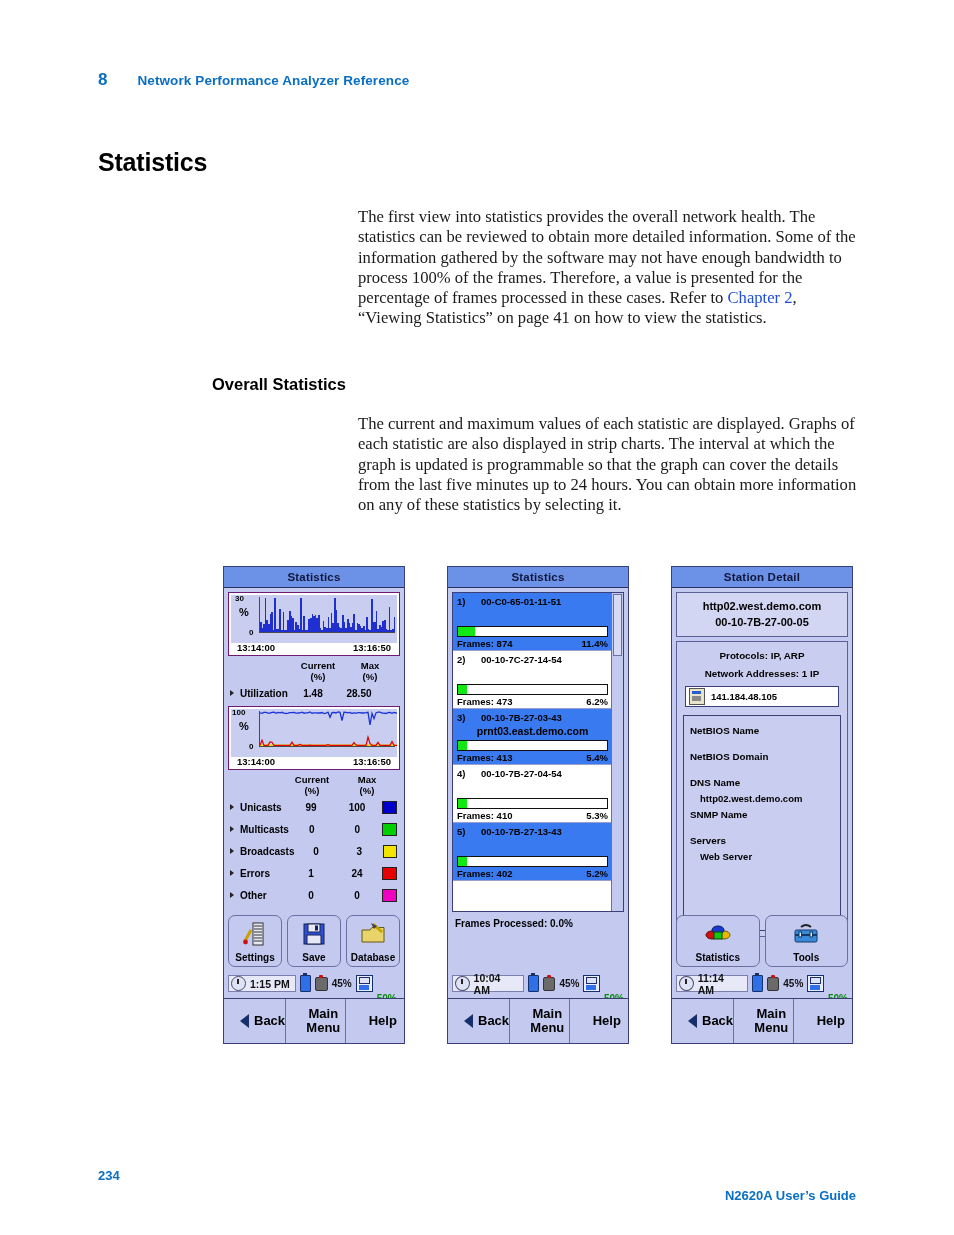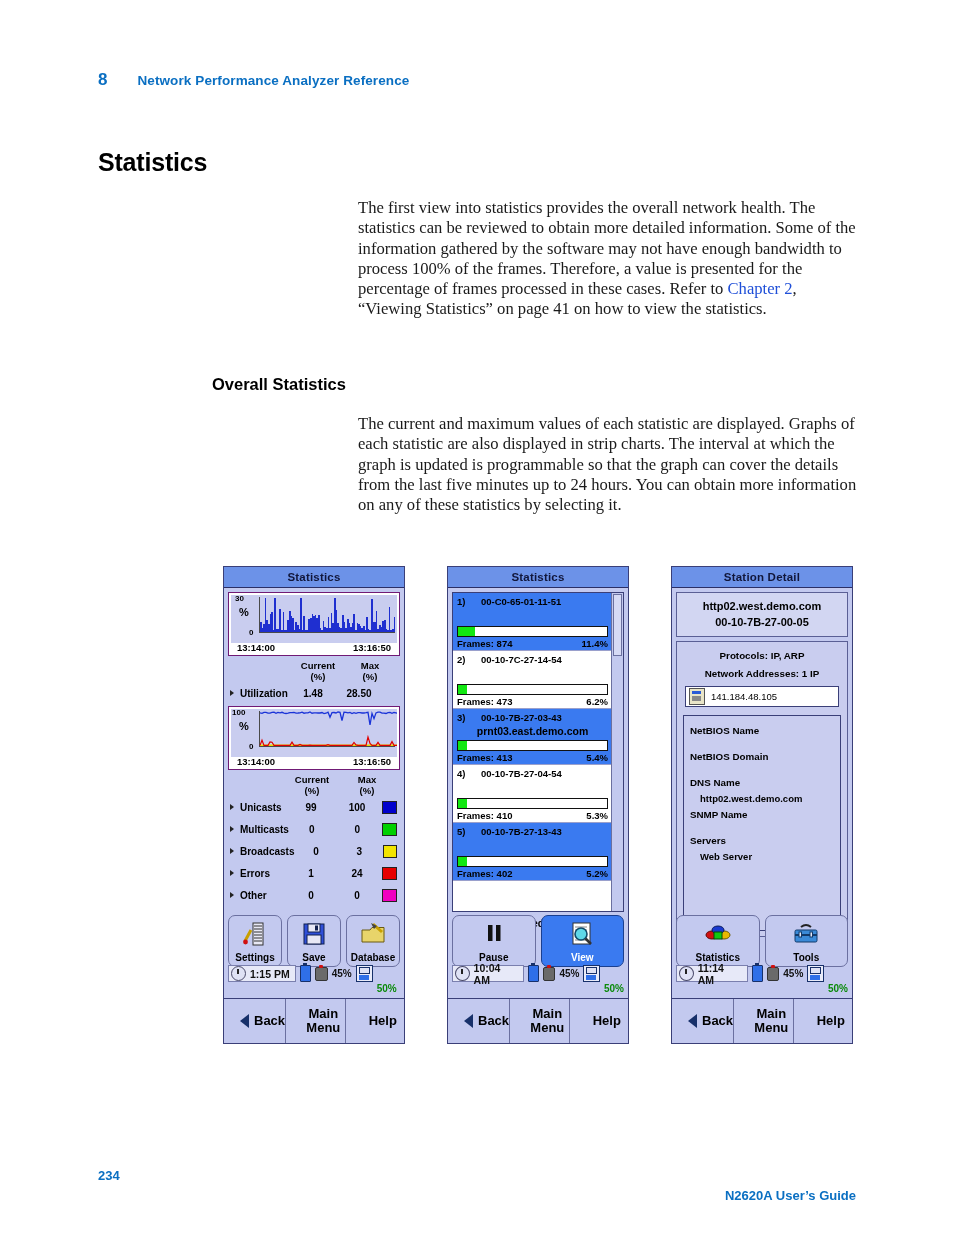--- a/index.html
+++ b/index.html
@@ -16,21 +16,21 @@
   .chap-title{font-family:"Liberation Sans",sans-serif;font-weight:bold;font-size:13.5px;color:#0a6fc2;letter-spacing:.1px;}
 
   
   h1.sec{position:absolute;left:98px;top:148px;margin:0;
     font-family:"Liberation Sans",sans-serif;font-weight:bold;font-size:25px;color:#000;letter-spacing:-.2px;}
   h2.sub{position:absolute;left:212px;top:375px;margin:0;
     font-family:"Liberation Sans",sans-serif;font-weight:bold;font-size:16.5px;color:#000;}
 
   
   .para{position:absolute;left:358px;width:500px;font-size:16.6px;line-height:20.3px;color:#1a1a1a;text-align:left;}
-  .para.p1{top:198px;}
+  .para.p1{top:207px;}
   .para.p2{top:414px;}
   .link{color:#1f4fd8;}
 
   
   .foot-left{position:absolute;left:98px;top:1168px;font-family:"Liberation Sans",sans-serif;
     font-weight:bold;font-size:13px;color:#0a6fc2;}
   .foot-right{position:absolute;right:98px;top:1168px;font-family:Liberation Sans, sans-serif;
     font-weight:bold;font-size:13px;color:#0a6fc2;margin-top:20px;}
 
   
@@ -94,36 +94,36 @@
   .hostbox div{font-size:11px;font-weight:bold;line-height:16px;}
   .detailbox{margin-top:4px;background:#c9cdef;border:1px solid #5a5f95;box-sizing:border-box;
     height:296px;padding:6px 6px 0 6px;}
   .center-line{text-align:center;font-size:9.8px;font-weight:bold;margin:2px 0 7px 0;}
   .center-line.b{font-size:9.8px;}
   .addrfield{display:flex;align-items:center;gap:6px;background:#ffffff;border:1px solid #3a3f78;
     box-sizing:border-box;height:21px;padding:0 3px;margin:0 2px 8px 2px;}
   .addr-ico{width:14px;height:15px;background:#e9e5c8;border:1px solid #555;position:relative;flex:0 0 auto;}
   .addr-ico::after{content:"";position:absolute;left:2px;top:2px;width:9px;height:3px;background:#2a5bd7;}
   .addr-ico::before{content:"";position:absolute;left:2px;top:7px;width:9px;height:5px;background:#888;}
-  .addrtxt{font-size:9.5px;font-weight:normal;}
+  .addrtxt{font-size:9.5px;font-weight:bold;}
   .infobox{background:#c9cdef;border:1px solid #3a3f78;box-sizing:border-box;height:216px;padding:6px 0 0 6px;}
   .info-l{font-size:9.8px;font-weight:bold;line-height:17px;}
   .info-s{font-size:9.5px;font-weight:bold;line-height:15px;padding-left:10px;}
   .info-gap{height:9px;}
 
   
   .btnrow{position:absolute;left:4px;right:4px;bottom:76px;display:flex;gap:5px;}
   .abtn{flex:1 1 0;height:52px;background:#c3c9ef;border:1px solid #6b70a0;border-radius:7px;
     display:flex;flex-direction:column;align-items:center;justify-content:flex-end;padding-bottom:3px;box-sizing:border-box;}
   .abtn.active{background:#3a7af0;border-color:#1a3f8f;}
   .abtn .lbl{font-size:10px;font-weight:bold;}
   .abtn .ico{flex:1 1 auto;display:flex;align-items:center;justify-content:center;}
 
   
-  .statusbar{position:absolute;left:4px;right:4px;bottom:60px;height:19px;display:flex;align-items:center;gap:4px;}
+  .statusbar{position:absolute;left:4px;right:4px;bottom:50px;height:19px;display:flex;align-items:center;gap:4px;}
   .clockbox{display:flex;align-items:center;gap:4px;background:#e7e9f8;border:1px solid #7a7fae;
     height:17px;padding:0 5px 0 2px;box-sizing:border-box;}
   .clock-ico{width:13px;height:13px;border-radius:50%;background:#dfe2f5;border:1.5px solid #4a4a6a;position:relative;}
   .clock-ico::after{content:"";position:absolute;left:5px;top:2px;width:1.5px;height:5px;background:#222;}
   .time-txt{font-size:10.5px;font-weight:bold;color:#111;}
   .batt{width:9px;height:15px;background:#2f6fe8;border:1.5px solid #17306a;border-radius:1px;position:relative;}
   .batt::after{content:"";position:absolute;left:2px;top:-3.5px;width:4px;height:2.5px;background:#17306a;}
   .plug{width:11px;height:12px;background:#6a6a6a;border:1px solid #333;border-radius:2px;position:relative;}
   .plug::after{content:"";position:absolute;left:3px;top:-3px;width:4px;height:3px;background:#d01010;border-radius:1px;}
   .pct45{font-size:10px;font-weight:bold;color:#111;}
@@ -487,46 +487,20 @@
                 <span>5.2%</span>
               </div>
             </div>
           </div>
         <div class="scrollbar">
           <div class="scrollthumb"></div>
         </div>
       </div>
       <div class="frames-processed">Frames Processed: 0.0%</div>
     </div>
-    <div class="btnrow" id="dev2btns">
-        <div class="abtn">
-          <span class="ico">
-            <svg width="26" height="26" viewBox="0 0 26 26">
-              <rect x="7" y="4" width="4.5" height="16" fill="#111"></rect>
-              <rect x="15" y="4" width="4.5" height="16" fill="#111"></rect>
-            </svg>
-          </span>
-          <span class="lbl">Pause</span>
-        </div>
-        <div class="abtn active">
-          <span class="ico">
-            <svg width="26" height="26" viewBox="0 0 26 26">
-              <rect x="4" y="2" width="17" height="21" fill="#ffffff" stroke="#333"></rect>
-              <g stroke="#888" stroke-width="1">
-                <line x1="6" y1="6" x2="18" y2="6"></line>
-                <line x1="6" y1="9" x2="18" y2="9"></line>
-                <line x1="6" y1="19" x2="18" y2="19"></line>
-              </g>
-              <circle cx="12" cy="13" r="6" fill="#5fd8e8" stroke="#114a6a" stroke-width="1.6"></circle>
-              <path d="M16.5 17.5 L22 23" stroke="#333" stroke-width="2.6"></path>
-            </svg>
-          </span>
-          <span class="lbl" style="color: rgb(255, 255, 255);">View</span>
-        </div>
-      </div>
     <div class="statusbar">
       <span class="clockbox">
         <span class="clock-ico"></span>
         <span class="time-txt">10:04 AM</span>
       </span>
       <span class="batt"></span>
       <span class="plug"></span>
       <span class="pct45">45%</span>
       <span class="cf"></span>
       <span class="pct50">50%</span>

